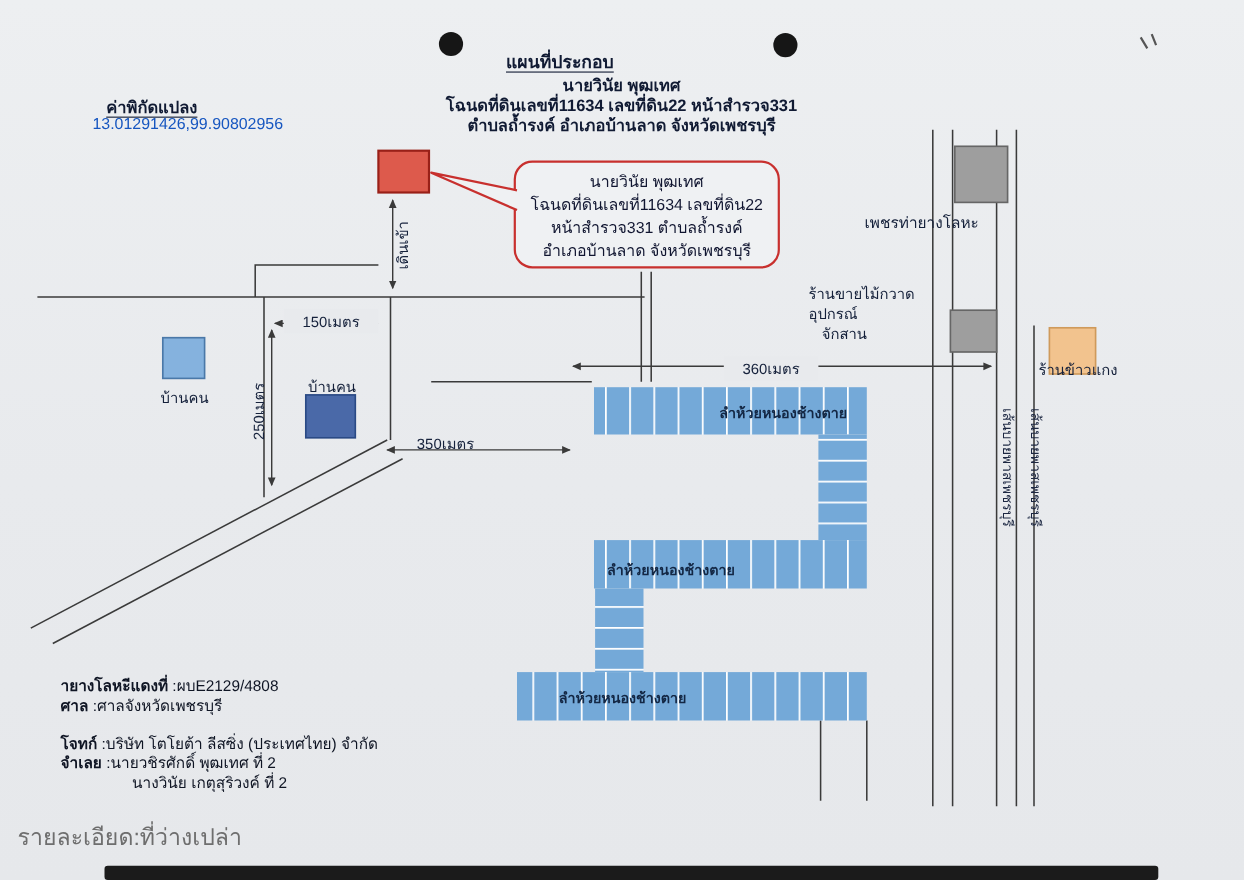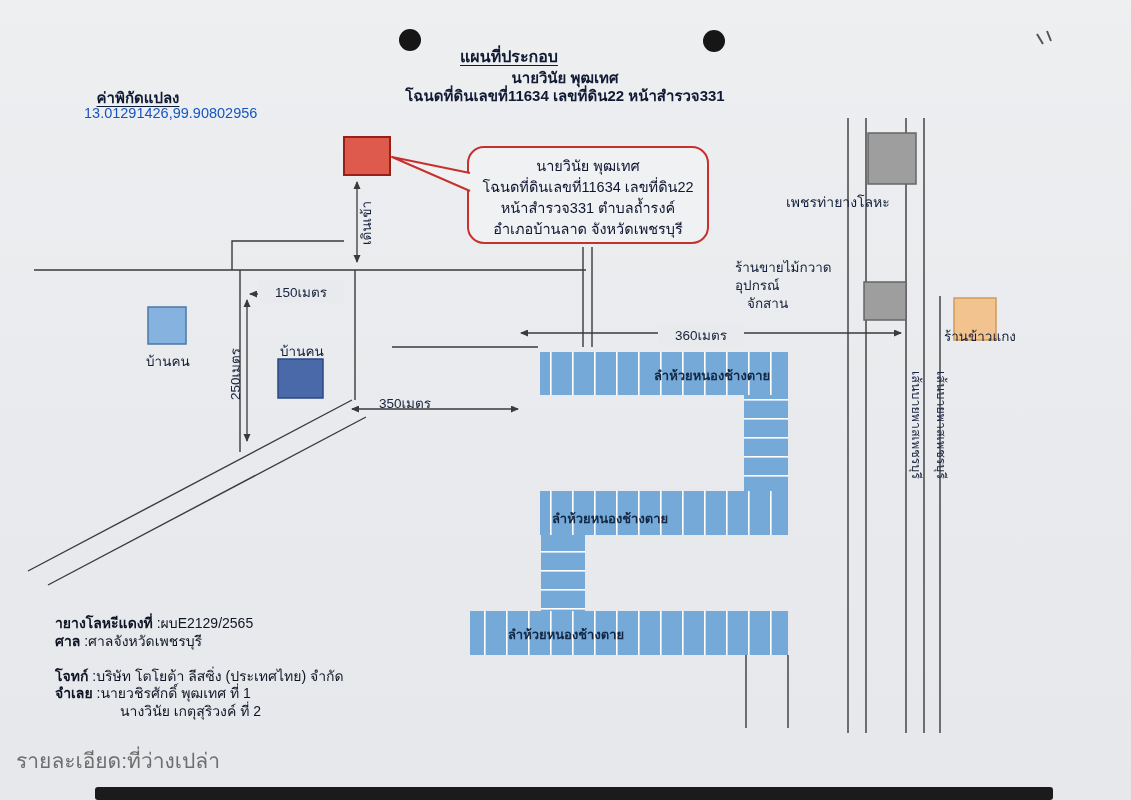--- a/index.html
+++ b/index.html
@@ -98,20 +98,21 @@
     <rect x="468" y="147" width="240" height="96" rx="16" fill="#eff1f3" stroke="#c8302e" stroke-width="2"></rect>
     <path d="M470,173 L392,157 L470,191" fill="#eff1f3" stroke="#c8302e" stroke-width="2" stroke-linejoin="round"></path>
   </svg>
 
   <div class="abs coord-label" style="left:88px;top:86px;width:100px;">ค่าพิกัดแปลง</div>
   <div class="abs coord-value" style="left:84px;top:105px;">13.01291426,99.90802956</div>
 
   <div class="abs title-head" style="left:460px;top:44px;width:210px;">แผนที่ประกอบ</div>
   <div class="abs title-line" style="left:390px;top:66px;width:350px;">นายวินัย พุฒเทศ</div>
   <div class="abs title-line" style="left:370px;top:84px;width:390px;">โฉนดที่ดินเลขที่11634 เลขที่ดิน22 หน้าสำรวจ331</div>
+  <div class="abs title-line" style="left:380px;top:102px;width:370px;">ตำบลถ้ำรงค์ อำเภอบ้านลาด จังหวัดเพชรบุรี</div>
 
   <div class="abs callout-text" style="left:472px;top:156px;width:232px;">
     <div>นายวินัย พุฒเทศ</div>
     <div>โฉนดที่ดินเลขที่11634 เลขที่ดิน22</div>
     <div>หน้าสำรวจ331 ตำบลถ้ำรงค์</div>
     <div>อำเภอบ้านลาด จังหวัดเพชรบุรี</div>
   </div>
 
   <div class="abs meas rot-ccw" style="left:336px;top:212px;width:60px;">เดินเข้า</div>
   <div class="abs meas meas-bg" style="left:258px;top:281px;width:80px;">150เมตร</div>
@@ -127,21 +128,21 @@
   <div class="abs lbl" style="left:747px;top:292px;">จักสาน</div>
   <div class="abs lbl" style="left:944px;top:325px;">ร้านข้าวแกง</div>
 
   <div class="abs stream-lbl" style="left:622px;top:365px;">ลำห้วยหนองช้างตาย</div>
   <div class="abs stream-lbl" style="left:520px;top:508px;">ลำห้วยหนองช้างตาย</div>
   <div class="abs stream-lbl" style="left:476px;top:624px;">ลำห้วยหนองช้างตาย</div>
 
   <div class="abs road-lbl rot-cw" style="left:841px;top:415px;">เส้นบายพาสเพชรบุรี</div>
   <div class="abs road-lbl rot-cw" style="left:866px;top:415px;">เส้นบายพาสเพชรบุรี</div>
 
-  <div class="abs case-line" style="left:55px;top:612px;"><b>ายางโลหะีแดงที่</b><span> :ผบE2129/2565</span></div>
+  <div class="abs case-line" style="left:55px;top:612px;"><b>ายางโลหะีแดงที่</b><span> :ผบE2129/4808</span></div>
   <div class="abs case-line" style="left:55px;top:630px;"><b>ศาล</b><span> :ศาลจังหวัดเพชรบุรี</span></div>
   <div class="abs case-line" style="left:55px;top:665px;"><b>โจทก์</b><span> :บริษัท โตโยต้า ลีสซิ่ง (ประเทศไทย) จำกัด</span></div>
-  <div class="abs case-line" style="left:55px;top:682px;"><b>จำเลย</b><span> :นายวชิรศักดิ์ พุฒเทศ ที่ 1</span></div>
+  <div class="abs case-line" style="left:55px;top:682px;"><b>จำเลย</b><span> :นายวชิรศักดิ์ พุฒเทศ ที่ 2</span></div>
   <div class="abs case-line" style="left:120px;top:700px;"><span>นางวินัย เกตุสุริวงค์ ที่ 2</span></div>
 
   <div class="abs footer-note" style="left:16px;top:744px;">รายละเอียด:ที่ว่างเปล่า</div>
 
 </div>
 
 </body></html>

